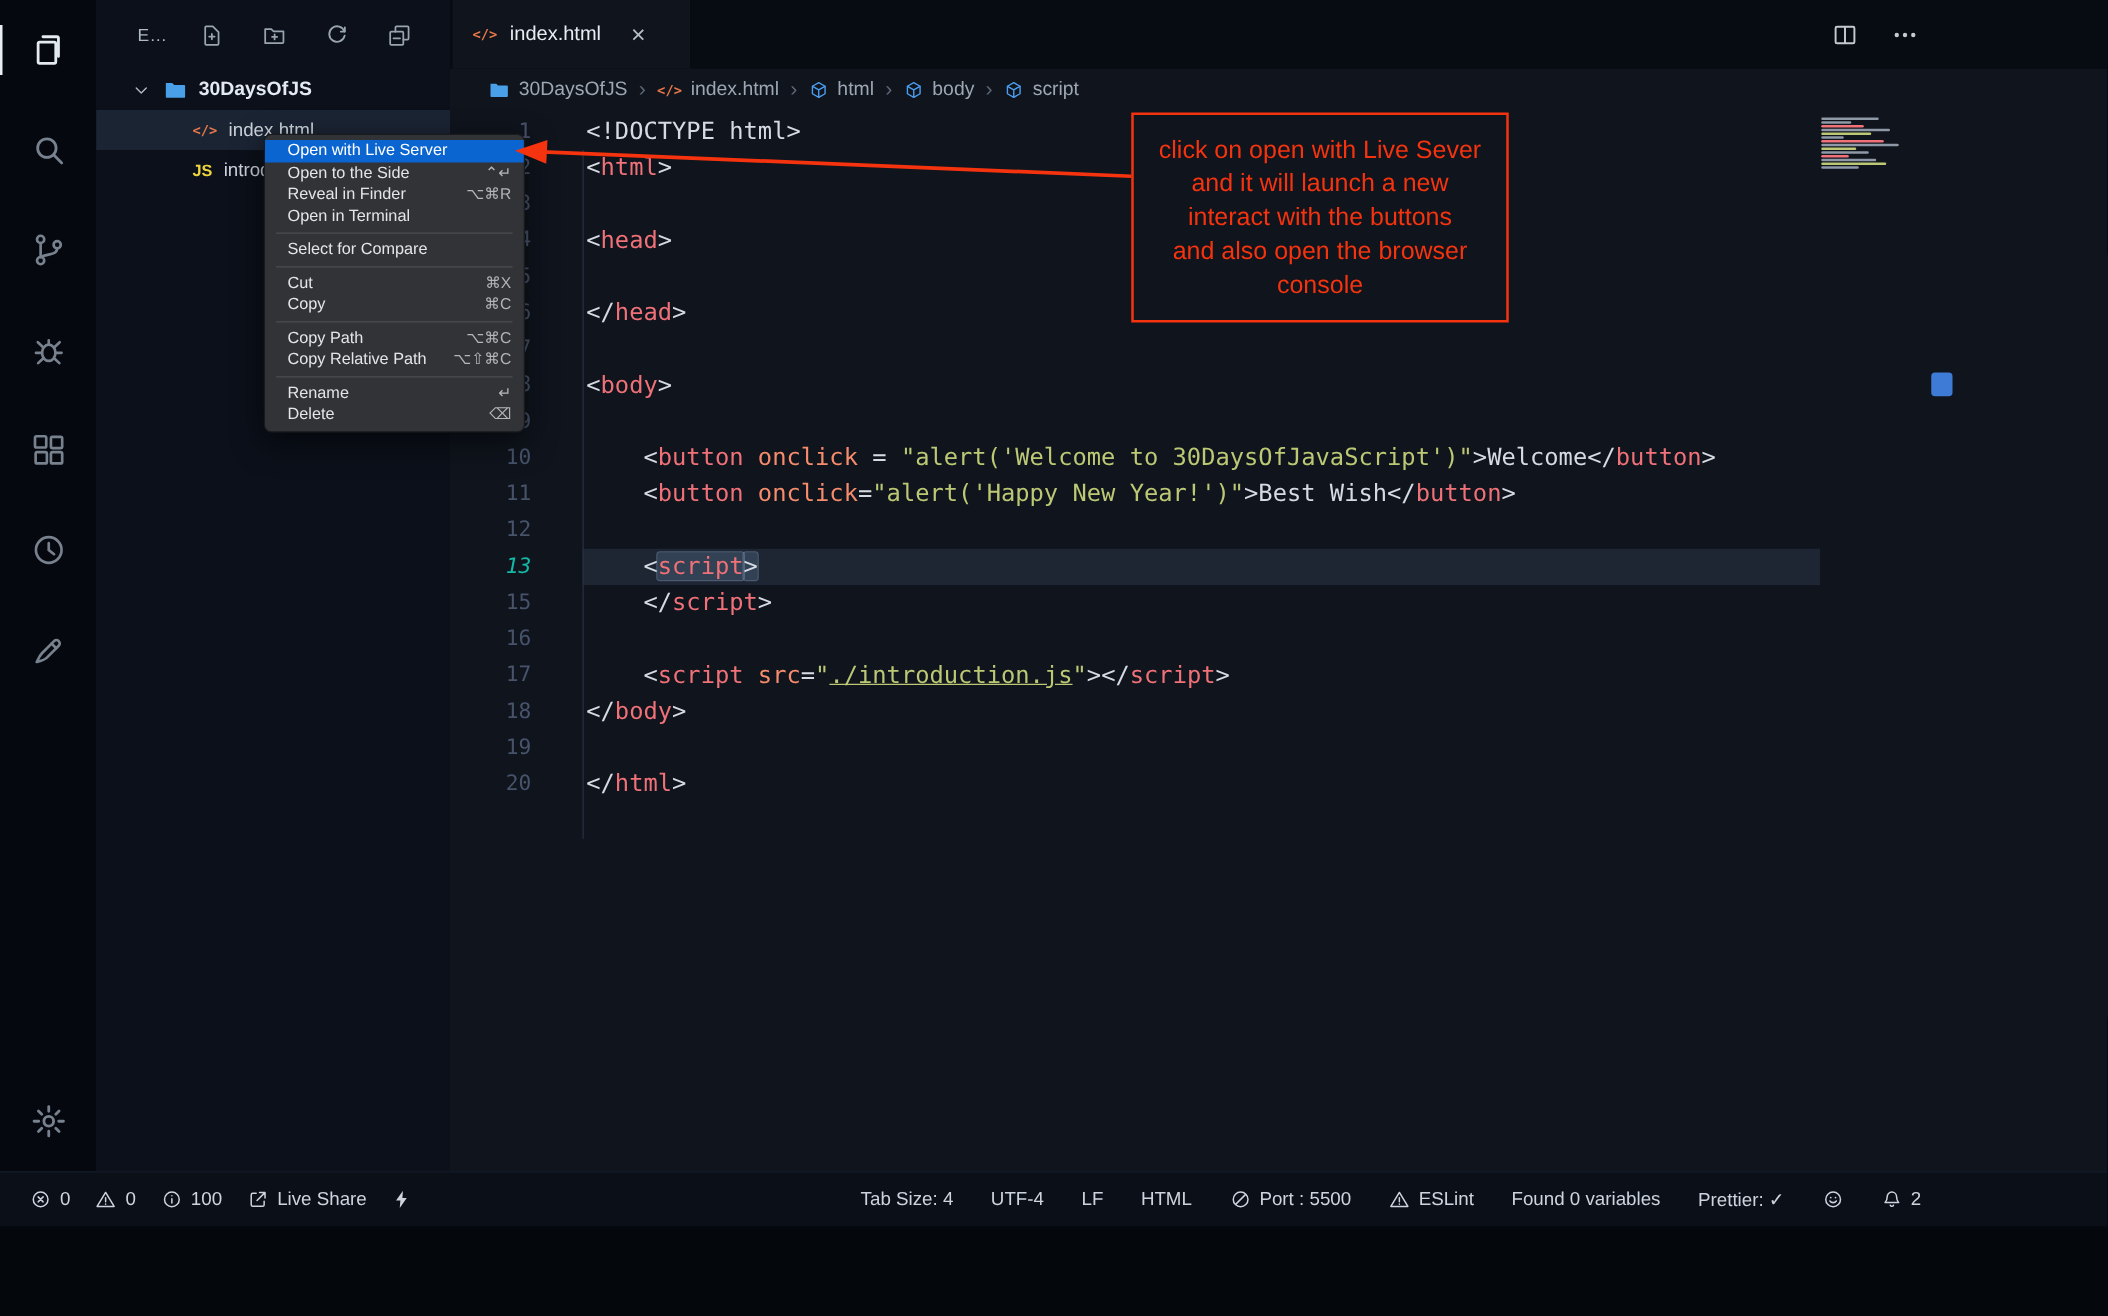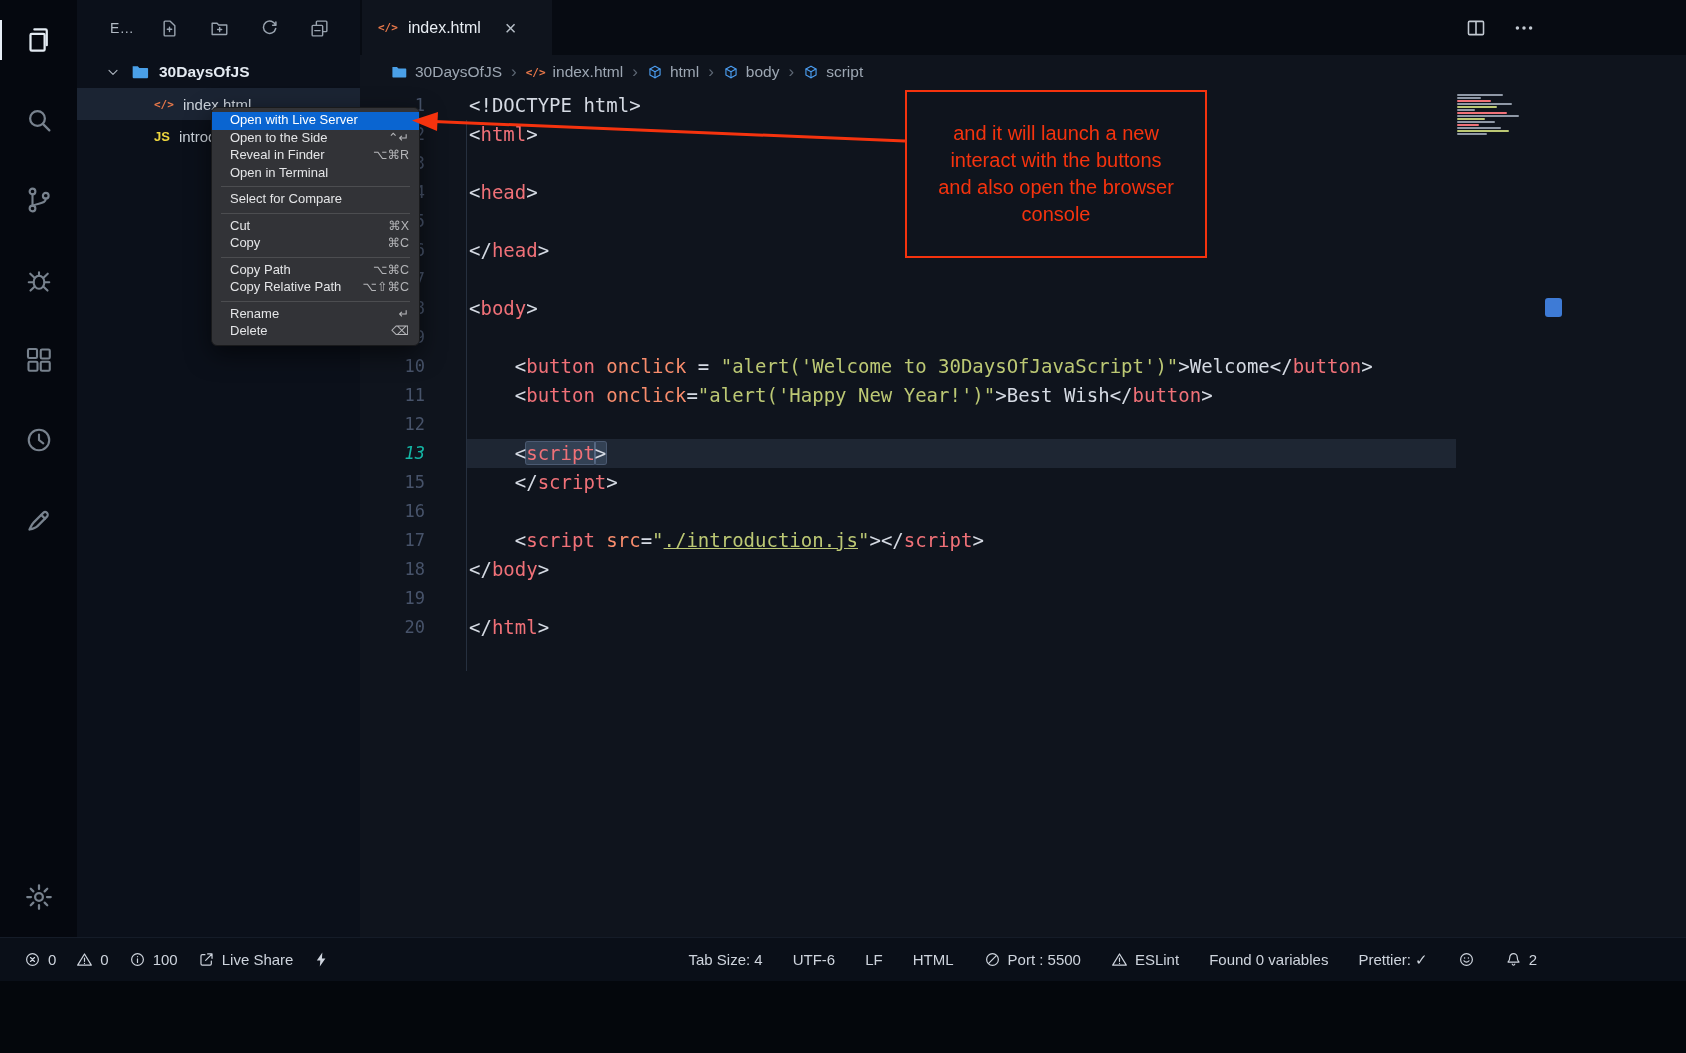--- a/index.html
+++ b/index.html
@@ -317,21 +317,21 @@
           <svg viewBox="0 0 24 24">
             <use href="#i-bolt"></use>
           </svg>
         </div>
       </div>
     <div id="status-right">
         <div class="status-item">
           <span class="status-label">Tab Size: 4</span>
         </div>
         <div class="status-item">
-          <span class="status-label">UTF-6</span>
+          <span class="status-label">UTF-4</span>
         </div>
         <div class="status-item">
           <span class="status-label">LF</span>
         </div>
         <div class="status-item">
           <span class="status-label">HTML</span>
         </div>
         <div class="status-item">
           <svg viewBox="0 0 24 24">
             <use href="#i-slash"></use>
@@ -411,20 +411,21 @@
         <span class="menu-label">Delete</span>
         <span class="menu-shortcut">⌫</span>
       </div>
     </div>
 
   <svg id="annotation-arrow" viewBox="0 0 1686 1053">
     <line x1="905" y1="141" x2="434" y2="121.5"></line>
     <polygon points="412,120.5 438,112 437,131"></polygon>
   </svg>
   <div id="annotation-box">
+      <div class="annotation-line">click on open with Live Sever</div>
       <div class="annotation-line">and it will launch a new</div>
       <div class="annotation-line">interact with the buttons</div>
       <div class="annotation-line">and also open the browser</div>
       <div class="annotation-line">console</div>
     </div>
 
 </div>
 
 <svg width="0" height="0" style="position:absolute" aria-hidden="true">
 <defs>

